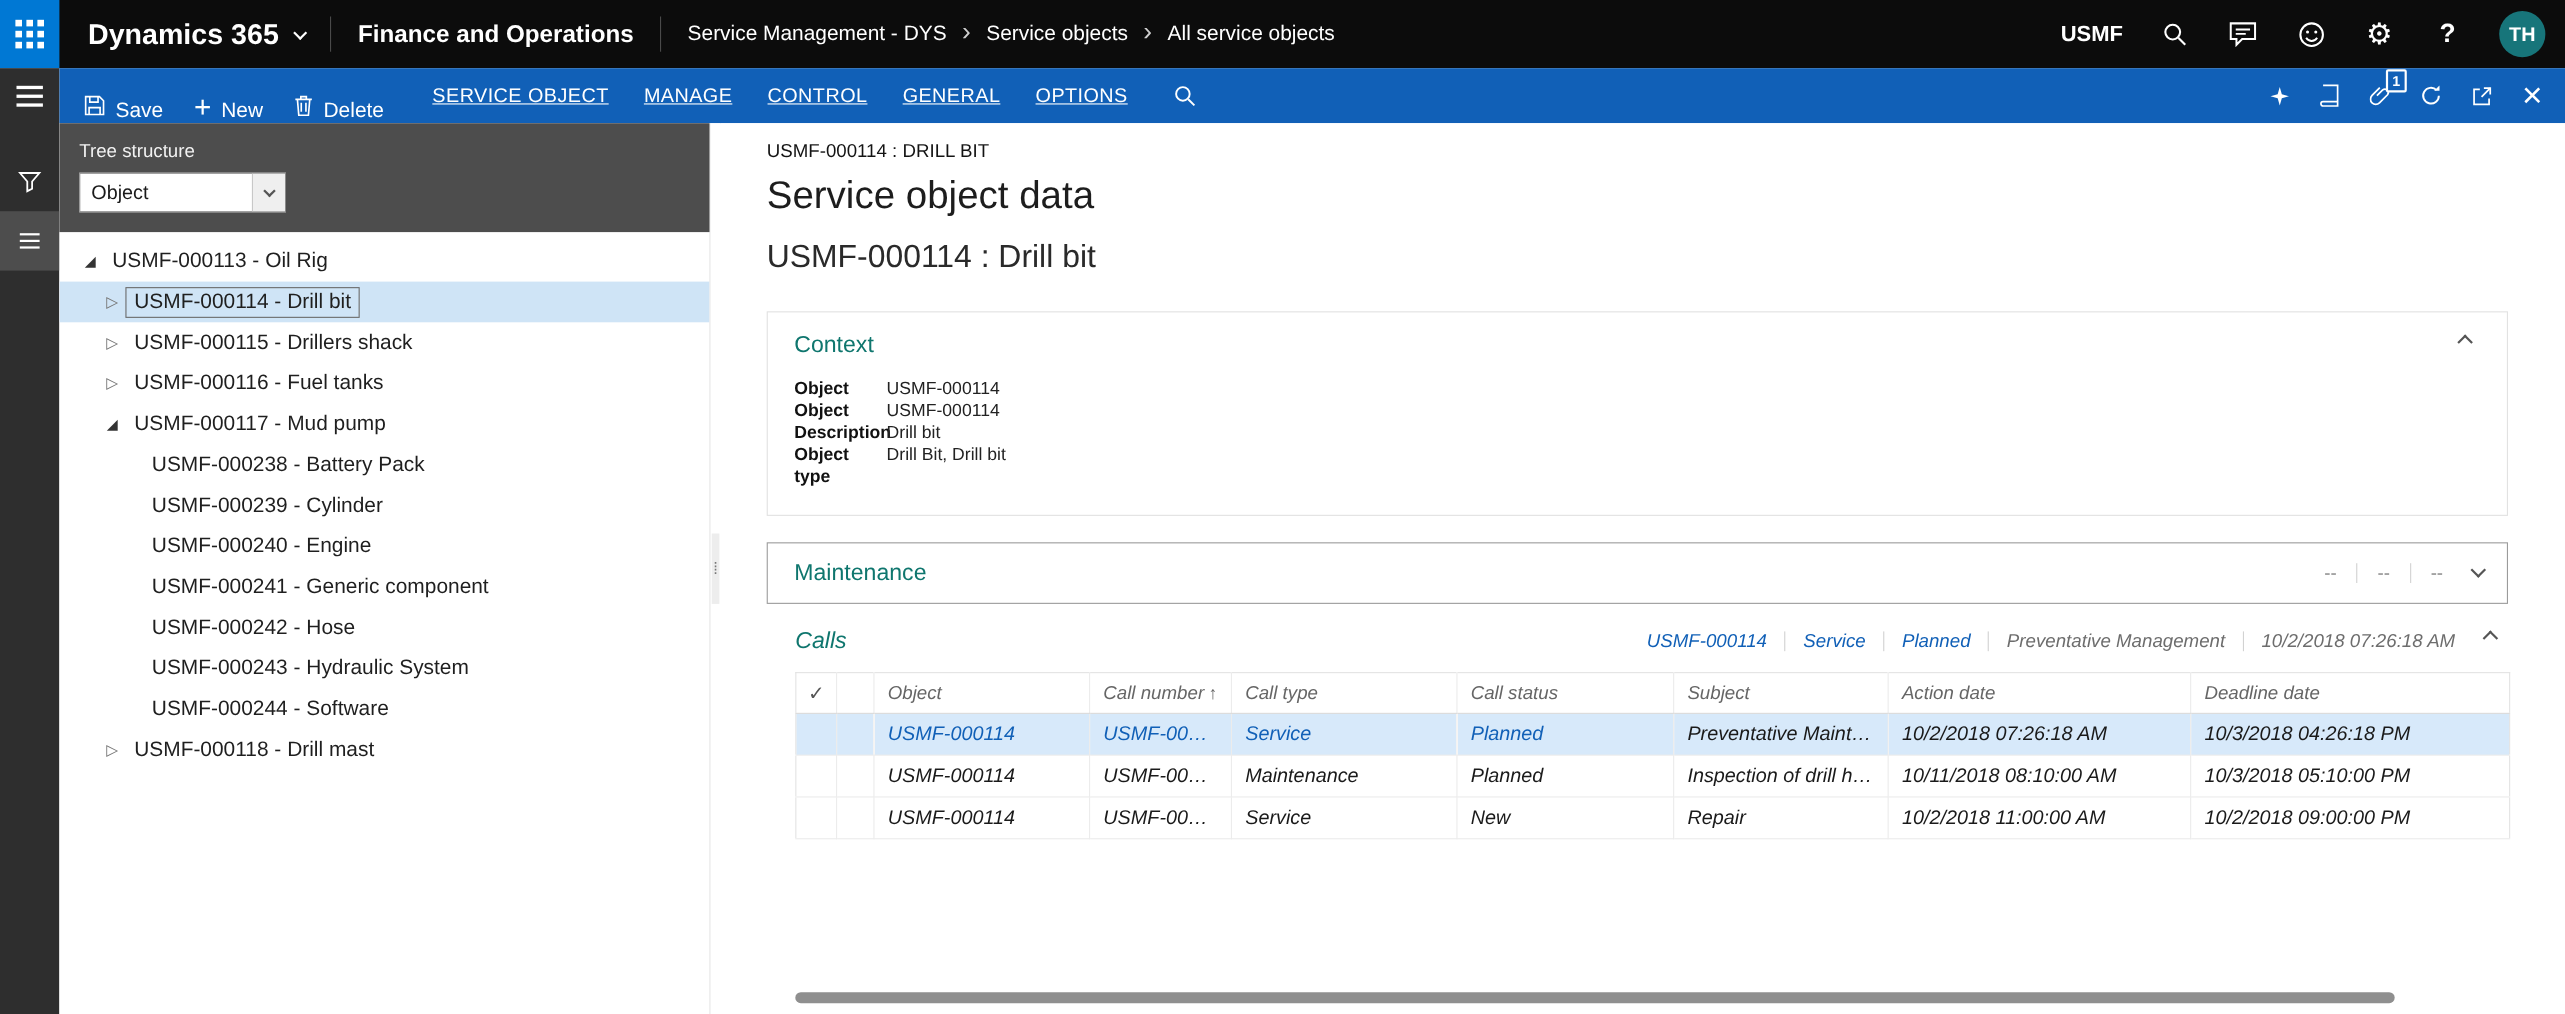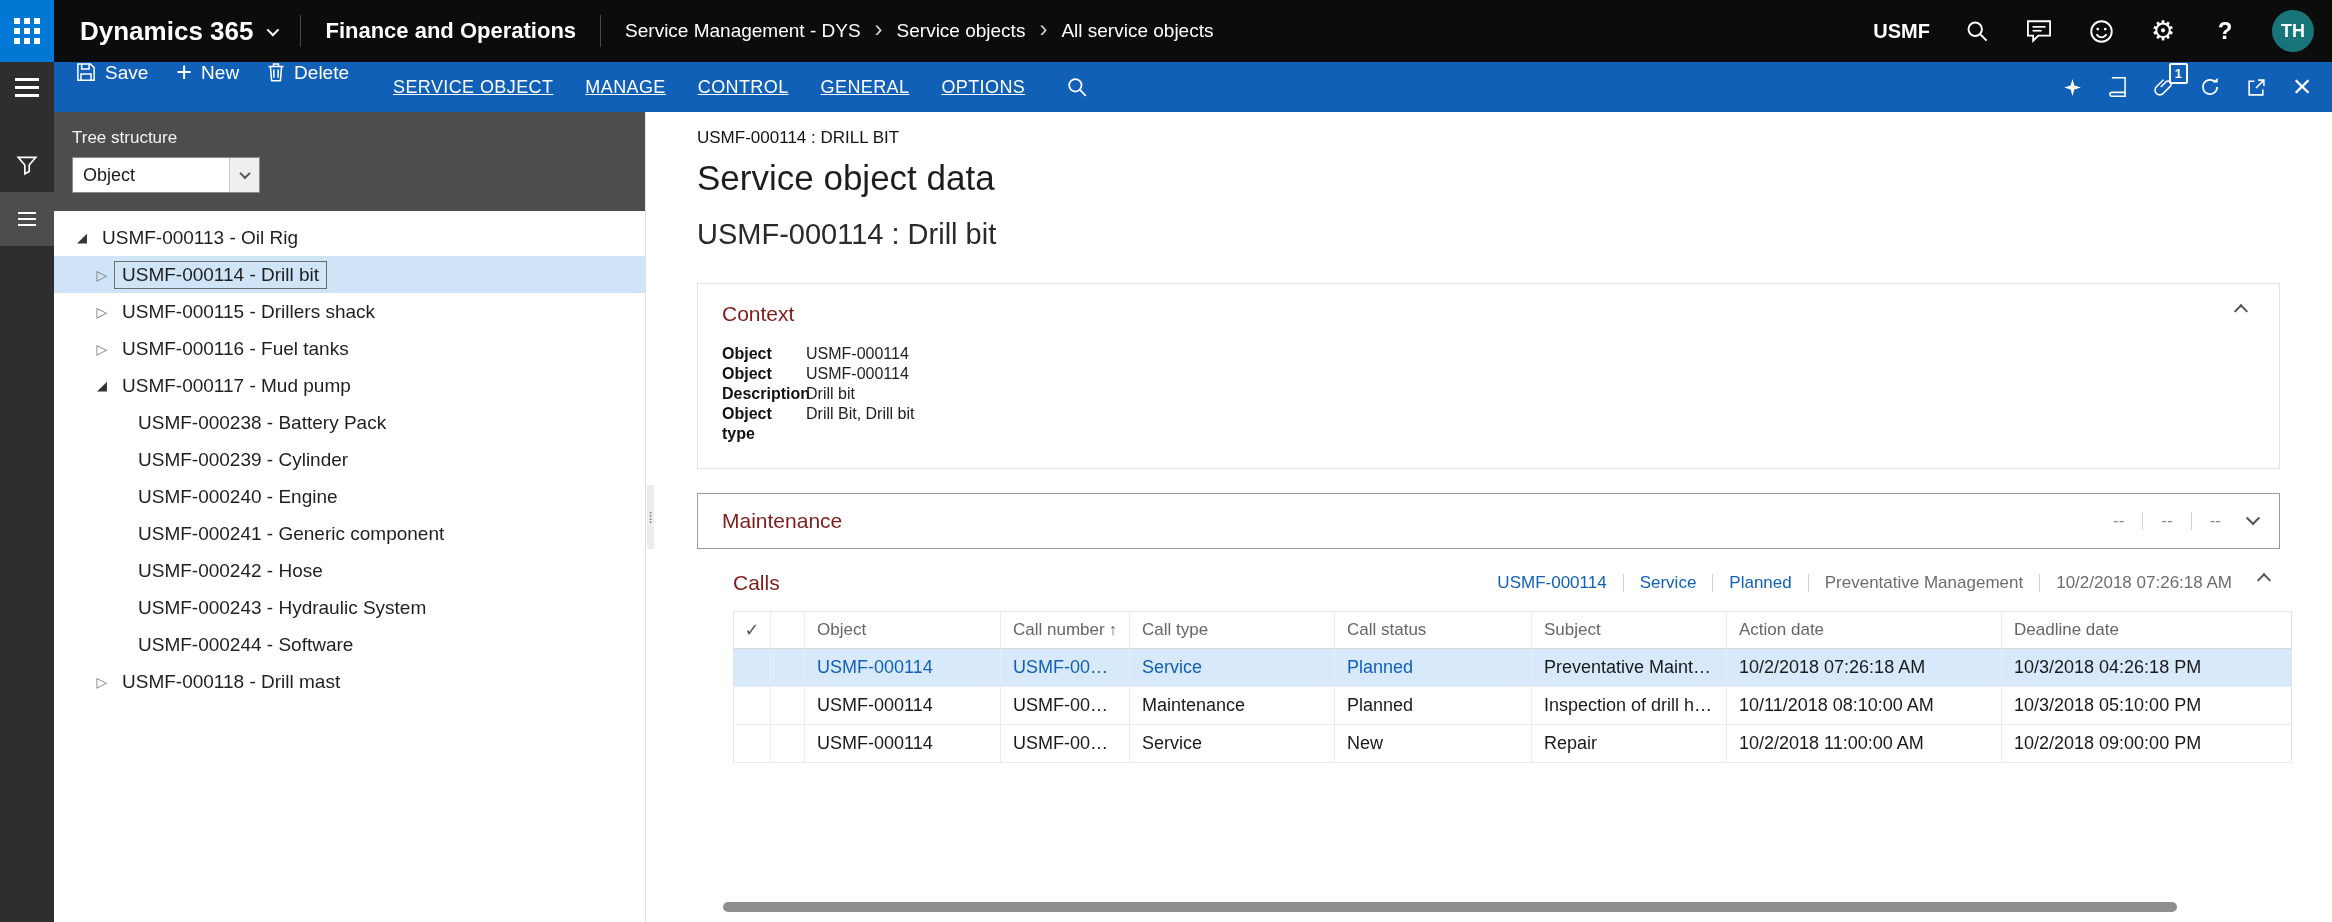--- a/index.html
+++ b/index.html
@@ -35,21 +35,21 @@
   .strip-btn.tall { height:54px; }
   .strip-btn.active { background:#4d4d4d; }
   .strip-gap { height:26px; }
   .burger { width:24px; height:3px; background:#fff; box-shadow:0 -8px 0 0 #fff, 0 8px 0 0 #fff; }
   .burger.small { width:18px; height:2px; box-shadow:0 -6px 0 0 #fff, 0 6px 0 0 #fff; }
 
   .right-col { flex:1; display:flex; flex-direction:column; min-width:0; }
 
   
   .cmdbar { height:50px; background:#1160b7; display:flex; align-items:center; color:#fff; padding-left:8px; flex:none; }
-  .act-btn { background:transparent; border:none; color:#fff; display:flex; align-items:flex-start; gap:9px; height:50px; padding:0 14px; font-size:19px; font-family:inherit; cursor:pointer; white-space:nowrap; }
+  .act-btn { background:transparent; border:none; color:#fff; display:flex; align-items:flex-end; gap:9px; height:50px; padding:0 14px; font-size:19px; font-family:inherit; cursor:pointer; white-space:nowrap; }
   .plus-glyph { font-size:27px; font-weight:400; line-height:0.8; }
   .cmd-tabs { display:flex; align-items:center; margin-left:14px; }
   .cmd-tab { padding:0 16px; font-size:18px; letter-spacing:.4px; height:61px; display:flex; align-items:center; cursor:pointer; white-space:nowrap;text-decoration:underline; }
   .cmd-search { margin-left:18px; }
   .cb-ic { width:36px; height:36px; display:flex; align-items:center; justify-content:center; cursor:pointer; position:relative; }
   .cb-right { margin-left:auto; display:flex; align-items:center; gap:10px; padding-right:12px; }
   .badge { position:absolute; top:-6px; right:-6px; background:#1160b7; color:#fff; border:2px solid #fff; font-size:13px; font-weight:700; line-height:1; padding:2px 4px; border-radius:2px; }
   .close-glyph { font-size:32px; line-height:0.8; font-weight:400; }
 
   
@@ -80,35 +80,35 @@
 
   
   .main { flex:1; position:relative; padding:16px 52px 0 42px; min-width:0; background:#fff; }
   .record-crumb { font-size:17px; color:#141414; }
   .page-title { font-size:35px; font-weight:300; color:#1d1d1d; margin-top:10px; }
   .page-subtitle { font-size:29px; font-weight:300; color:#2a2a2a; margin-top:20px; }
 
   .fasttab { border:1px solid #e2e2e2; }
   .context-box { margin-top:32px; padding:18px 24px 24px; }
   .ft-head { display:flex; align-items:center; }
-  .ft-title { font-size:21px; color:#7f1d1d; }
+  .ft-title { font-size:21px; color:#0f766e; }
   .chv-btn { margin-left:auto; background:none; border:none; cursor:pointer; width:28px; height:24px; display:flex; align-items:center; justify-content:center; }
   .chv-up { display:inline-block; width:10px; height:10px; border-left:2px solid #555; border-top:2px solid #555; transform:rotate(45deg) translate(-2px,-2px); }
   .chv-down { display:inline-block; width:10px; height:10px; border-right:2px solid #555; border-bottom:2px solid #555; transform:rotate(45deg) translate(-2px,-2px); }
   .fields { margin-top:18px; font-size:16px; line-height:20px; }
   .field-row { display:flex; }
   .f-label { width:84px; flex:none; font-weight:700; color:#111; }
   .f-value { color:#222; }
 
   .maintenance-box { margin-top:24px; height:56px; display:flex; align-items:center; padding:0 12px 0 24px; border:1px solid #9b9b9b; }
   .sumwrap { margin-left:auto; display:flex; align-items:center; gap:18px; }
   .m-val { color:#8a8a8a; font-size:17px; }
   .vsep { width:1px; height:18px; background:#d2d2d2; display:inline-block; }
 
-  .calls { margin-left:36px; margin-top:22px; }
+  .calls { margin-left:26px; margin-top:22px;font-style:italic; }
   .calls-head { display:flex; align-items:center; padding-right:2px; }
   .calls-summary { margin-left:auto; display:flex; align-items:center; gap:16px; font-size:17px; white-space:nowrap; }
   .sum-link { color:#1160b7; cursor:pointer; }
   .sum-text { color:#6d6d6d; }
 
   table.grid { margin-top:16px; border-collapse:collapse; table-layout:fixed; width:1558px; border:1px solid #e3e3e3; }
   .grid th { height:37px; font-weight:400; color:#666; font-size:17px; text-align:left; padding:0 12px; border-right:1px solid #ececec; border-bottom:1px solid #d9d9d9; white-space:nowrap; overflow:hidden; cursor:pointer; }
   .grid th:last-child, .grid td:last-child { border-right:none; }
   .grid th.col-check { text-align:center; padding:0; color:#555; font-size:18px; }
   .grid td { height:38px; font-size:18px; color:#1a1a1a; padding:0 12px; border-right:1px solid #ececec; border-bottom:1px solid #ececec; white-space:nowrap; overflow:hidden; text-overflow:ellipsis; }

